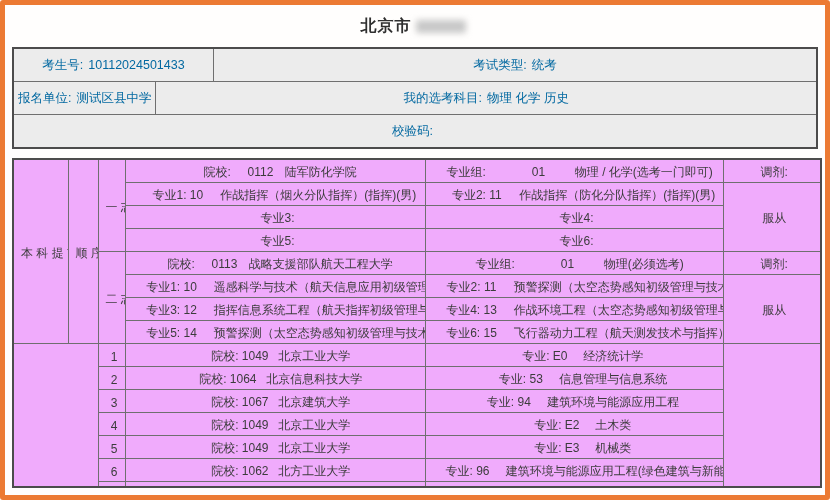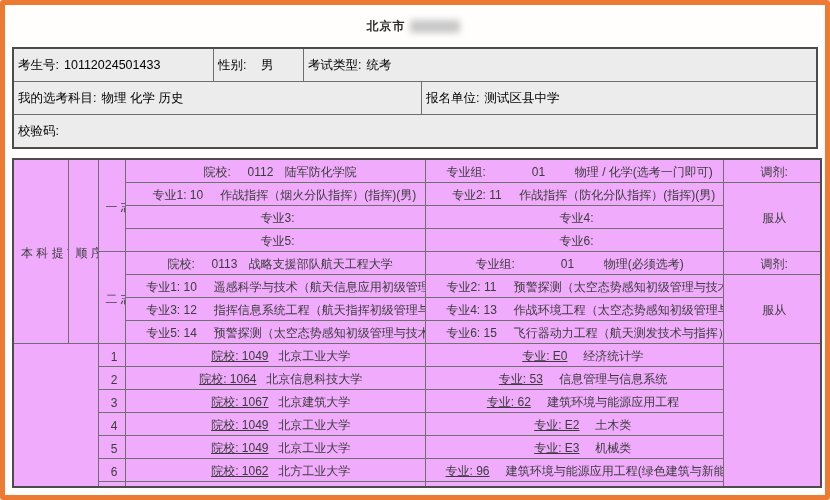--- a/index.html
+++ b/index.html
@@ -4,32 +4,32 @@
 <style>
   * { box-sizing: border-box; }
   html,body { margin:0; padding:0; background:#fff; }
   body { font-family:"Liberation Sans","DejaVu Sans",sans-serif; }
   .page {
     position:relative; width:830px; height:500px; overflow:hidden;
     background:#fffefd; border:5px solid #ec7a33; border-radius:3px;
   }
   
   .title-bar { height:42px; display:flex; align-items:center; justify-content:center; }
-  .title-bar .t { font-size:12px; font-weight:bold; color:#2f2f2f; letter-spacing:1px; }
+  .title-bar .t { font-size:16px; font-weight:bold; color:#2f2f2f; letter-spacing:1px; }
   .blur-year {
     display:inline-block; width:50px; height:13px; margin:0 4px;
     background:#c8c8c8; filter:blur(3px); border-radius:2px; vertical-align:middle;
   }
   
   .hwrap { margin:0 7px; border:2px solid #4c4c4c; background:#ececec; }
   .hrow { display:flex; }
   .hrow + .hrow { border-top:1px solid #6f6f6f; }
   .hcell {
-    height:32px; display:flex; align-items:center; 
-    font-size:12.5px; color:#000000; white-space:nowrap; overflow:hidden;
+    height:32px; display:flex; align-items:center; justify-content:center;
+    font-size:12.5px; color:#0369a1; white-space:nowrap; overflow:hidden;
     border-right:1px solid #6f6f6f; padding:0 4px;
   }
   .hcell:last-child { border-right:none; flex:1; }
   .hcell .lab { margin-right:5px; }
   
   table.mtable {
     margin:9px 7px 0; border-collapse:collapse; table-layout:fixed; width:808px;
     border:2px solid #4c4c4c;
   }
   table.mtable td {
@@ -42,56 +42,52 @@
   td.order  { font-size:13px; line-height:31px; }
   td.rank   { font-size:12.5px; line-height:23px; }
   td.num    { text-align:center; padding:0; }
   td.sec    { border-top:2px solid #4c4c4c; }
   td.adjval { text-align:center; padding:0; }
   .lab  { display:inline-block; min-width:38px; }
   .glab { display:inline-block; min-width:52px; }
   .code { display:inline-block; min-width:42px; }
   .gcode{ display:inline-block; min-width:66px;margin-left:10px; }
   .ml   { display:inline-block; min-width:78px; }
-  .pl   { display:inline-block; min-width:70px;text-decoration:underline; }
+  .pl   { display:inline-block; min-width:70px; }
   tr.cut td { height:6px; }
 </style>
 </head>
 <body>
 
 <div class="page">
 
   <div class="title-bar">
     <span class="t">北京市</span>
     <span class="blur-year"></span>
   </div>
 
   <div class="hwrap">
     <div class="hrow">
       <div class="hcell" style="width:200px">
         <span class="lab">考生号:</span>
         <span>10112024501433</span>
       </div>
-      <div class="hcell" style="width:90px">
-        <span class="lab">性别:</span>
-        <span>男</span>
-      </div>
       <div class="hcell">
         <span class="lab">考试类型:</span>
         <span>统考</span>
       </div>
     </div>
     <div class="hrow">
+      <div class="hcell">
+        <span class="lab">报名单位:</span>
+        <span>测试区县中学</span>
+      </div>
       <div class="hcell" style="width:408px">
         <span class="lab">我的选考科目:</span>
         <span>物理 化学 历史</span>
-      </div>
-      <div class="hcell">
-        <span class="lab">报名单位:</span>
-        <span>测试区县中学</span>
       </div>
     </div>
     <div class="hrow">
       <div class="hcell" style="width:560px">
         <span class="lab">校验码:</span>
       </div>
     </div>
   </div>
 
   <table class="mtable">
@@ -235,21 +231,21 @@
         <span>信息管理与信息系统</span>
       </td>
     </tr>
     <tr>
       <td class="num">3</td>
       <td>
         <span class="pl">院校: 1067</span>
         <span>北京建筑大学</span>
       </td>
       <td>
-        <span class="pl">专业: 62</span>
+        <span class="pl">专业: 94</span>
         <span>建筑环境与能源应用工程</span>
       </td>
     </tr>
     <tr>
       <td class="num">4</td>
       <td>
         <span class="pl">院校: 1049</span>
         <span>北京工业大学</span>
       </td>
       <td>

